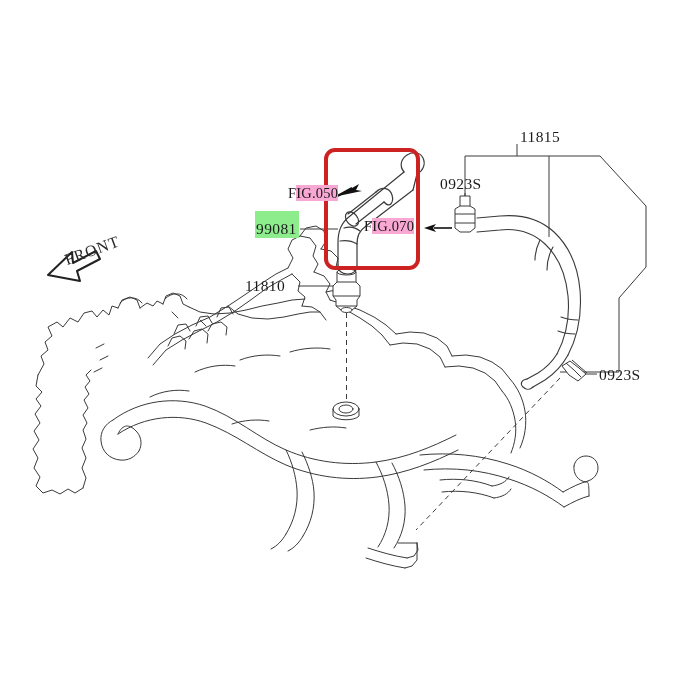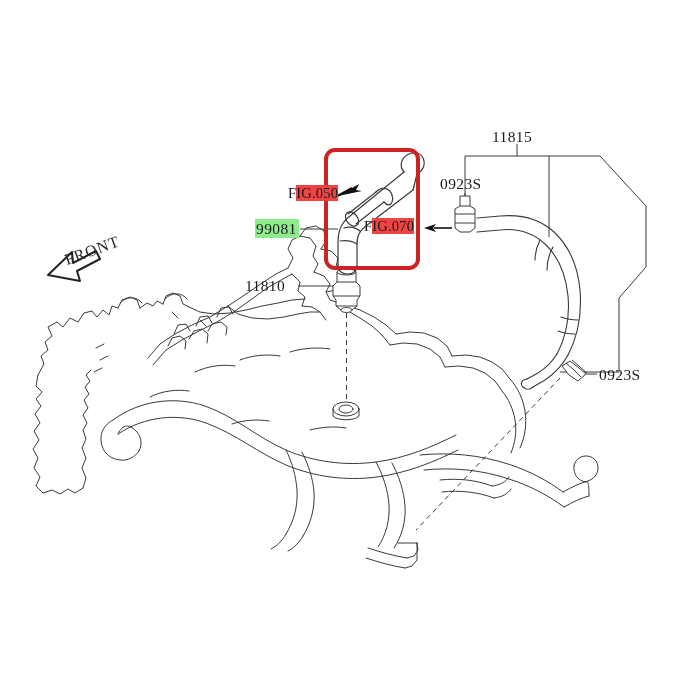--- a/index.html
+++ b/index.html
@@ -34,25 +34,25 @@
   }
   .label-part {
     font-size: 15.5px;
     letter-spacing: 0.4px;
   }
   .label-fig {
     font-size: 14.5px;
     letter-spacing: 0.2px;
   }
   .hl-yellow {
-    background: #ef4444;
+    background: #f9a8d4;
   }
   .hl-green {
     background: #8ded8d;
-    padding: 1px 2px 1px 1px;
+    padding: 9px 2px 1px 1px;
   }
   .label-front {
     font-size: 16px;
     letter-spacing: 1px;
     transform: rotate(-20deg);
     transform-origin: left bottom;
     color: #2a2a2a;
   }
   .fig-f {
     background: transparent;
@@ -282,19 +282,19 @@
   </div>
 
   <div class="label label-fig" style="left:364px; top:219px;">
     <span class="fig-f">F</span><span class="hl-yellow">IG.070</span>
   </div>
 
   <div class="label label-part" style="left:245px; top:278px;">11810</div>
 
   <div class="label label-part" style="left:440px; top:176px;">0923S</div>
 
-  <div class="label label-part" style="left:492px; top:129px;">11815</div>
+  <div class="label label-part" style="left:520px; top:129px;">11815</div>
 
   <div class="label label-part" style="left:599px; top:367px;">0923S</div>
 
   <div class="label label-front" style="left:68px; top:252px;">FRONT</div>
 
 </div>
 
 </body></html>

